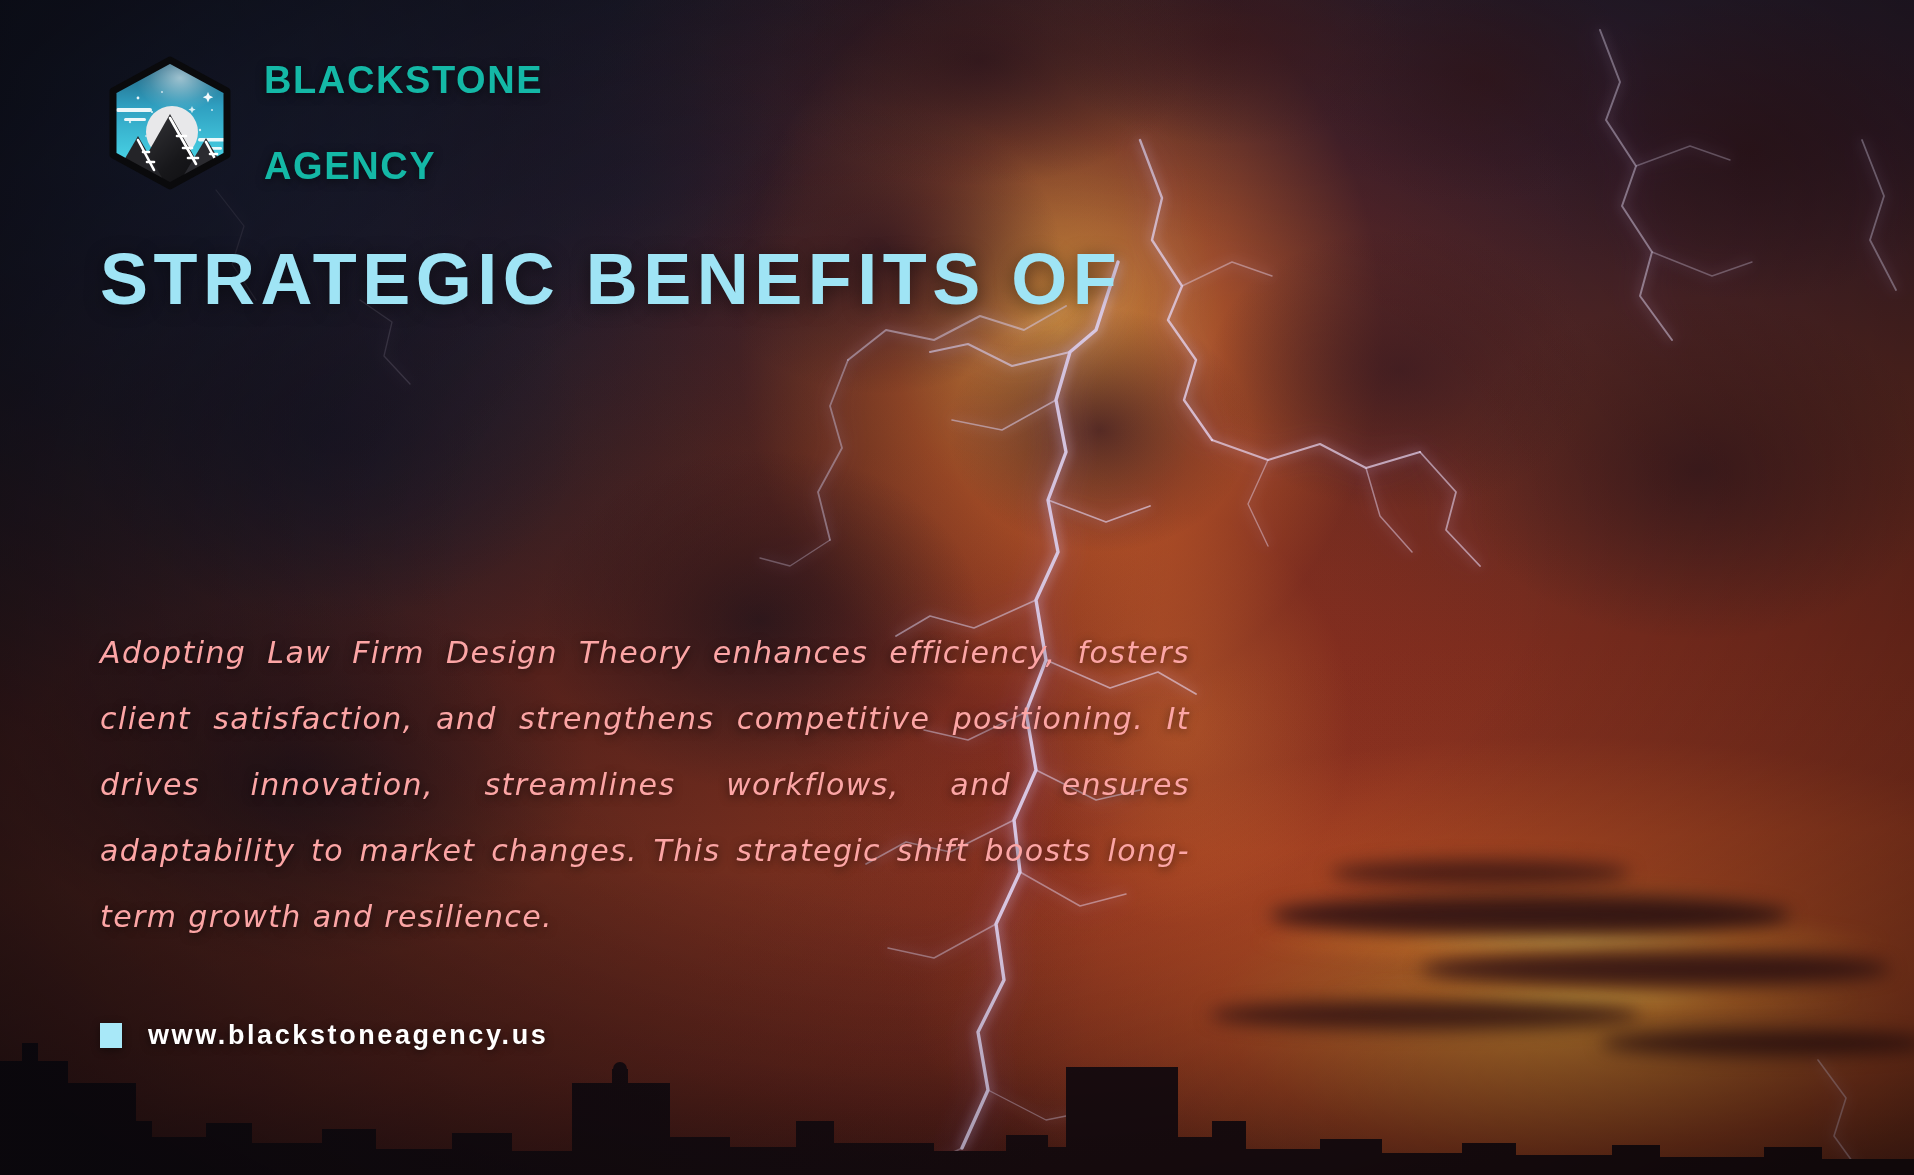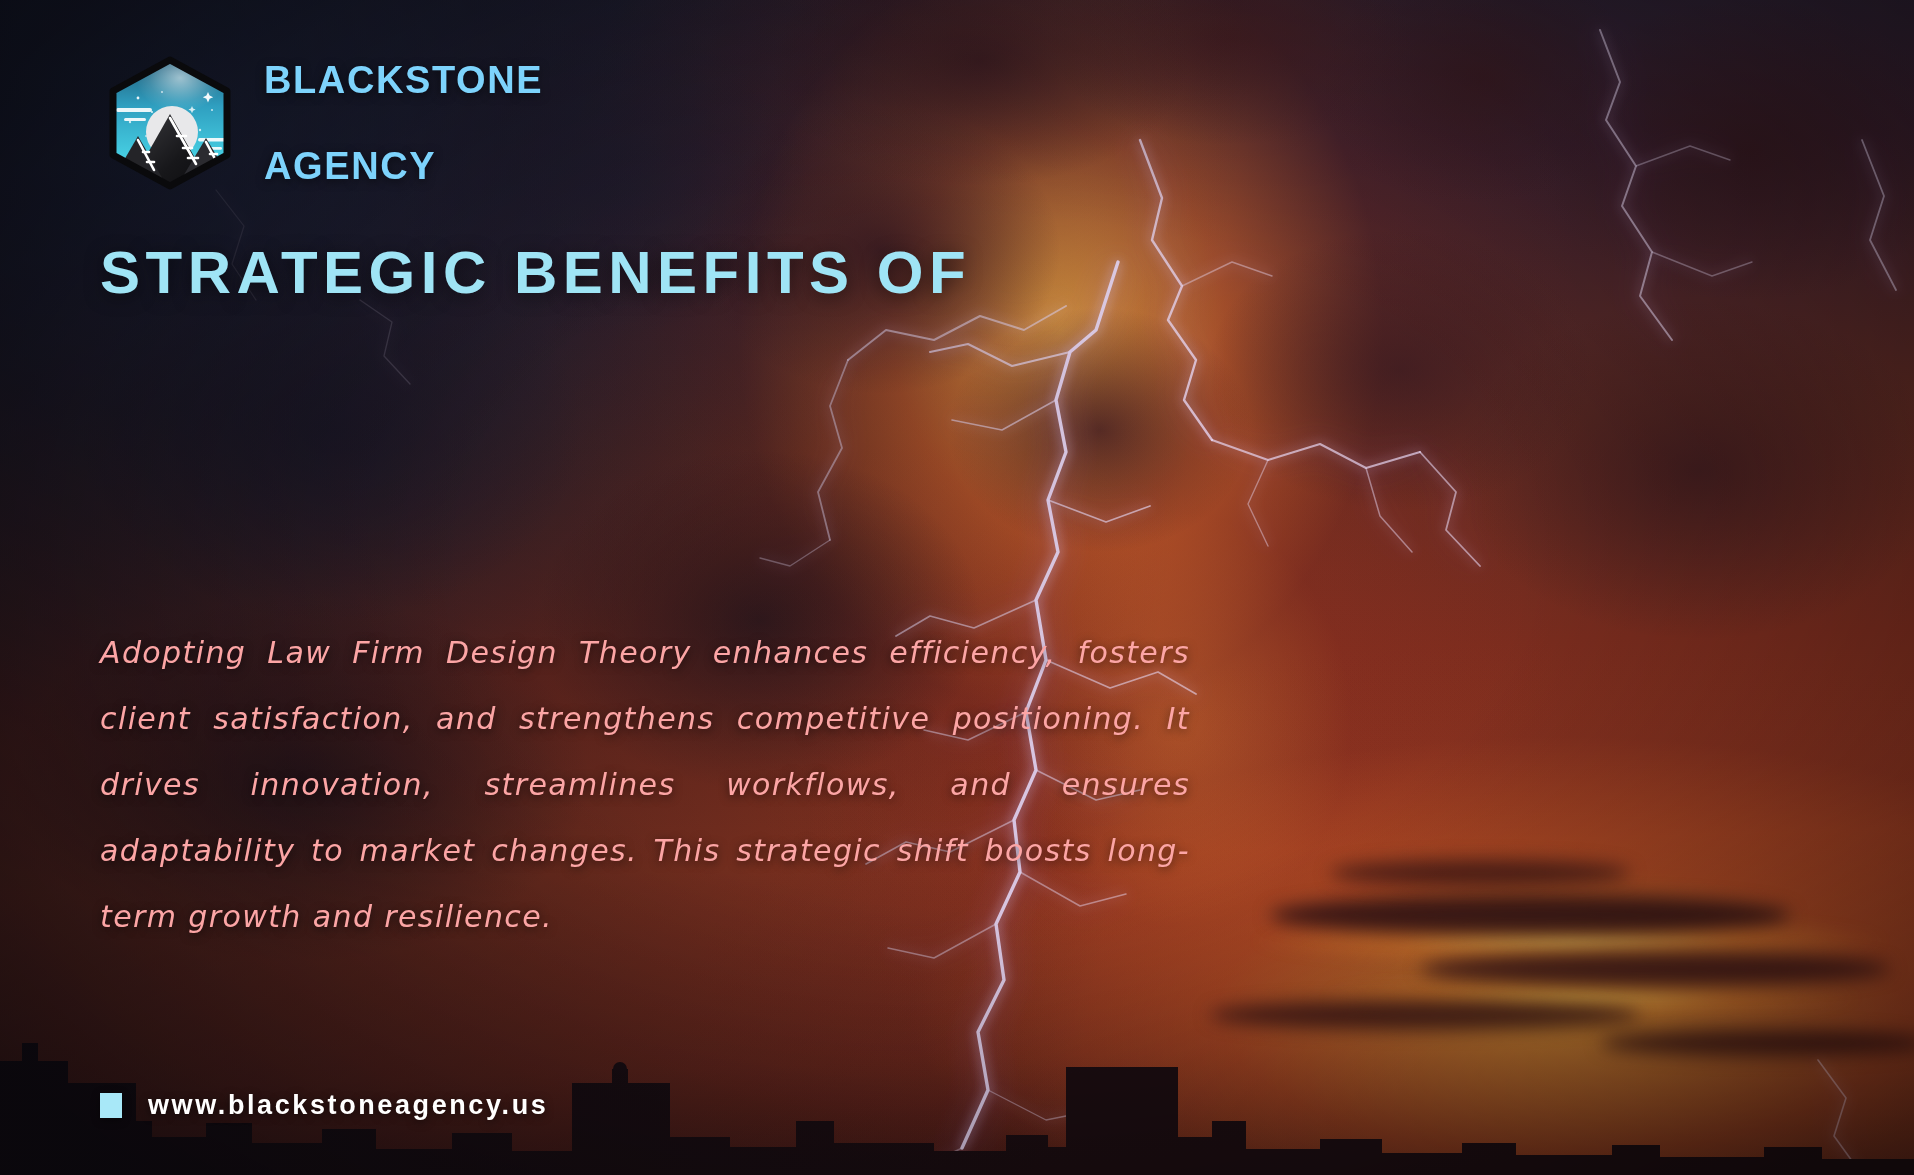--- a/index.html
+++ b/index.html
@@ -96,38 +96,38 @@
   .content { position:absolute; inset:0; }
 
   
   .brand {
     position:absolute; left:100px; top:52px;
     display:flex; align-items:center; gap:24px;
   }
   .logo-mark { width:140px; height:142px; flex:0 0 auto; }
   .logo-mark svg { display:block; }
   .brand-name {
-    color:#7dd3fc;
+    color:#14b8a6;
     font-family:"Liberation Sans", sans-serif;
     font-weight:bold;
     font-size:38px;
     line-height:1.18;
     letter-spacing:1.6px;
     text-shadow:0 2px 10px rgba(0,0,0,0.55);
   }
   .brand-name .l2 { display:block;margin-top:41px; }
 
   
   .headline {
     position:absolute; left:100px; top:236px;
     width:1120px;
     color:#9fe4f5;
     font-family:"Liberation Sans Narrow","Liberation Sans", sans-serif;
     font-weight:bold;
-    font-size:60px;
+    font-size:72px;
     line-height:1.22;
     letter-spacing:5.5px;
     text-transform:uppercase;
     text-shadow:0 3px 18px rgba(0,0,0,0.5);
   }
   .headline .hl-line { display:block; white-space:nowrap; }
 
   
   .para {
     position:absolute; left:100px; top:620px;
@@ -138,21 +138,21 @@
     font-weight:300;
     font-size:30px;
     line-height:2.2;
     letter-spacing:1.4px;
     text-align:justify;
     text-shadow:0 2px 10px rgba(0,0,0,0.62);
   }
 
   
   .footer {
-    position:absolute; left:100px; top:1090px;
+    position:absolute; left:100px; top:1020px;
     display:flex; align-items:center; gap:26px;
   }
   .footer-bullet {
     width:22px; height:25px;
     background:#a8e8f8;
     flex:0 0 auto;
     box-shadow:0 2px 8px rgba(0,0,0,0.45);
   }
   .footer-url {
     color:#ffffff;

